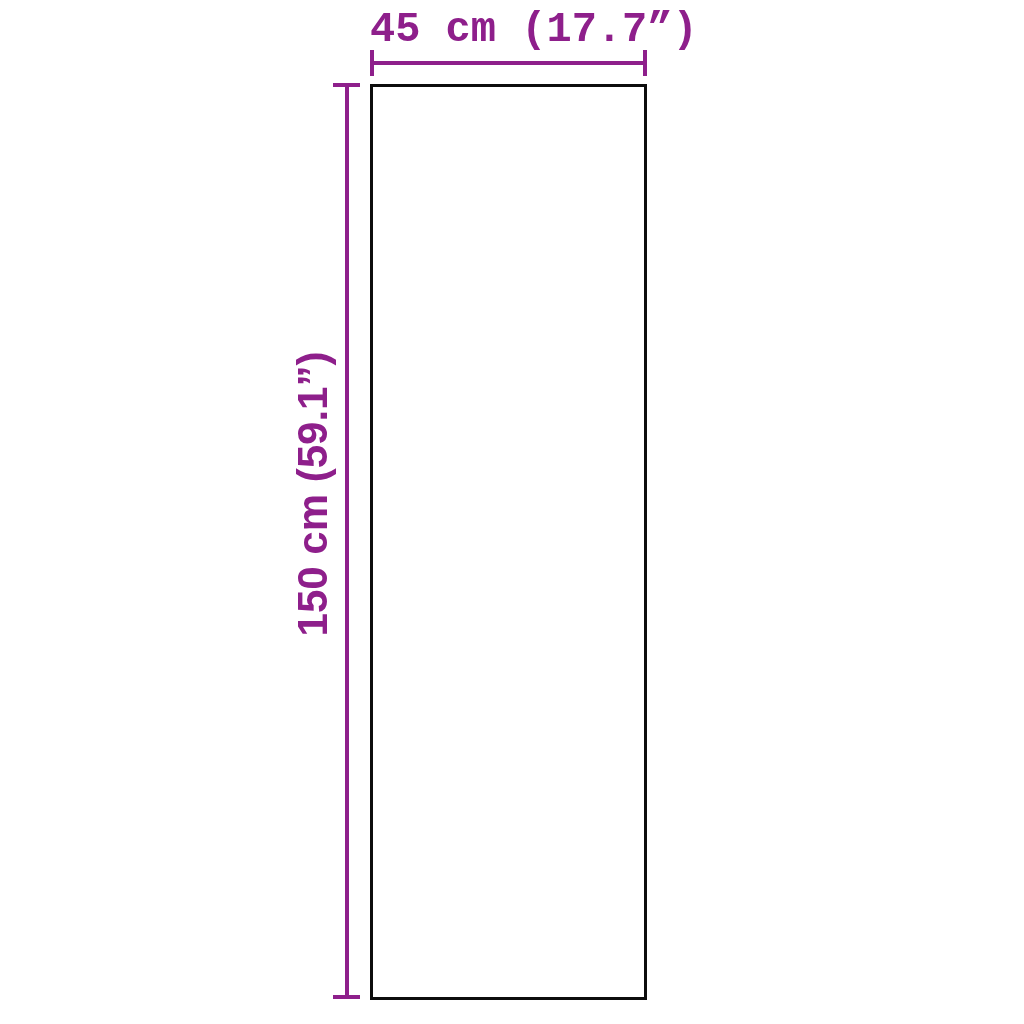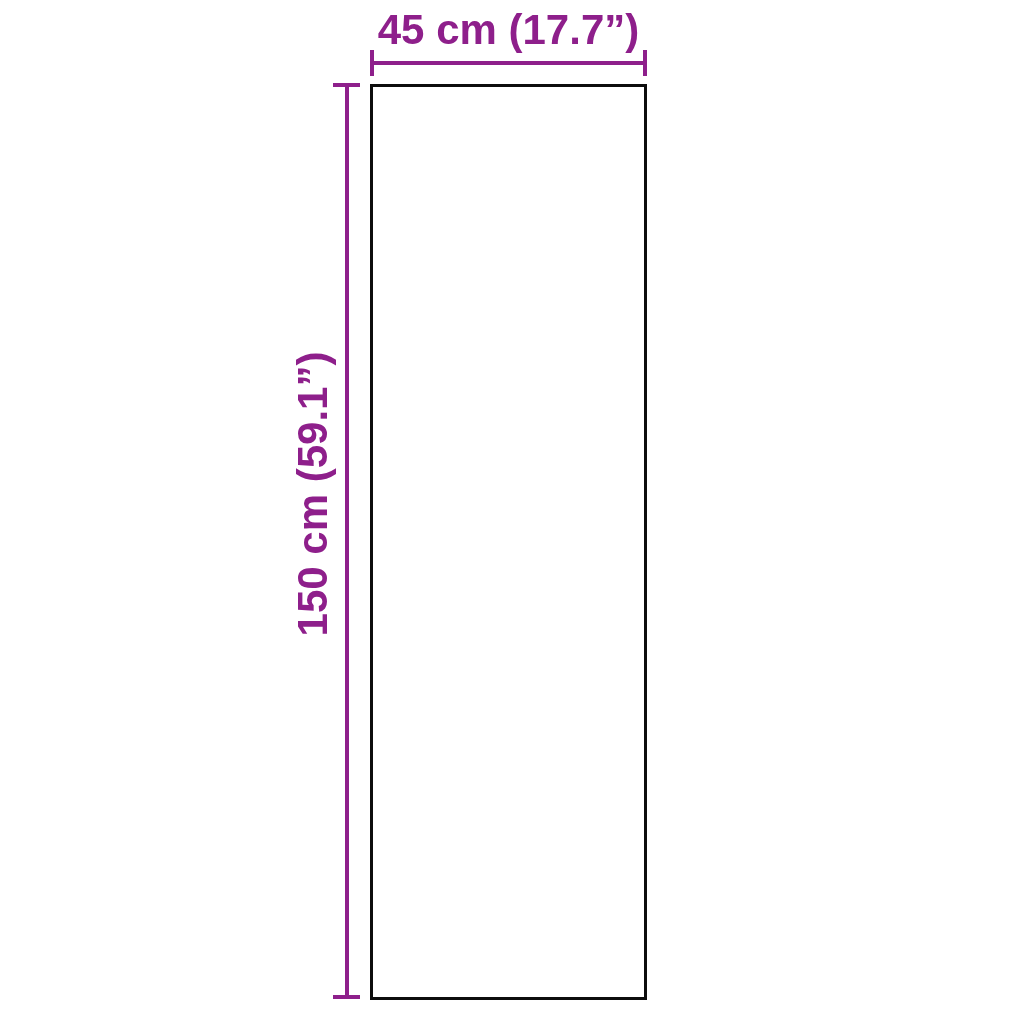--- a/index.html
+++ b/index.html
@@ -67,20 +67,21 @@
     font-weight: bold;
     font-size: 42px;
     line-height: 1.15;
     white-space: nowrap;
   }
   .width-label {
     left: 370px;
     width: 277px;
     top: 6px;
     text-align: center;
+    font-family: Liberation Mono, monospace;
   }
   .height-label {
     left: 313px;
     top: 494px;
     transform: translate(-50%, -50%) rotate(-90deg);
   }
 </style>
 </head>
 <body>
 

